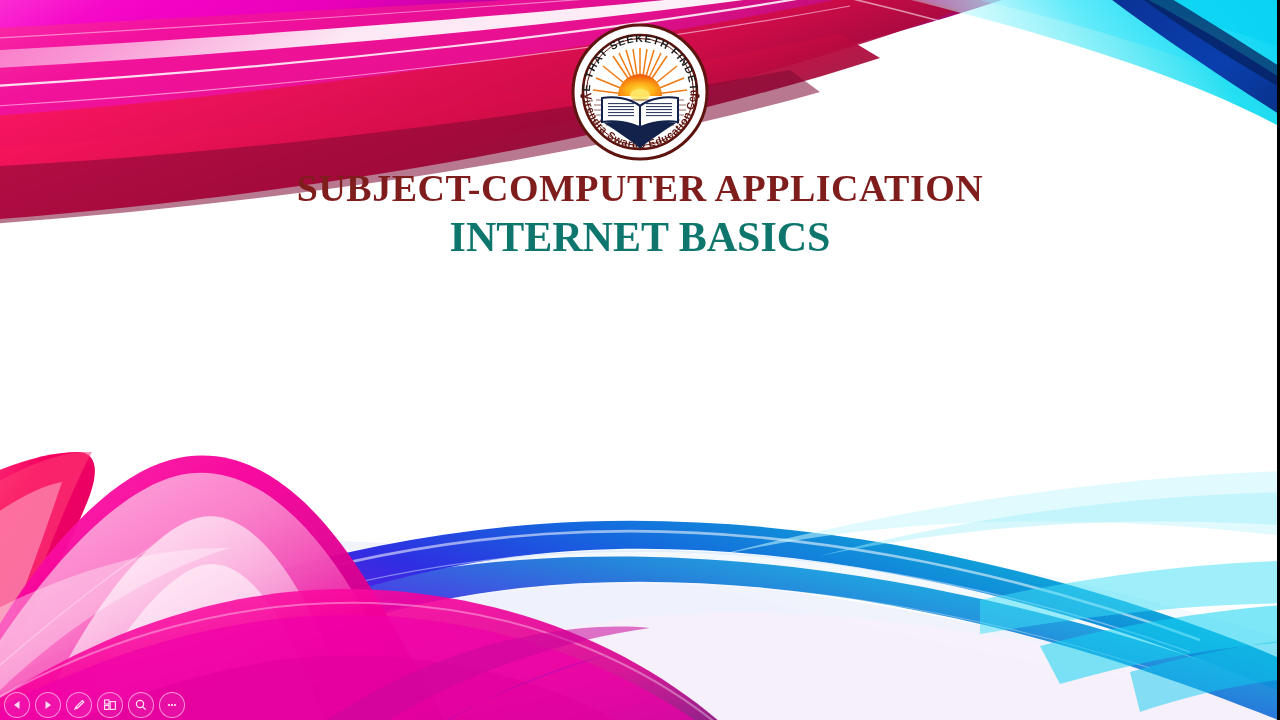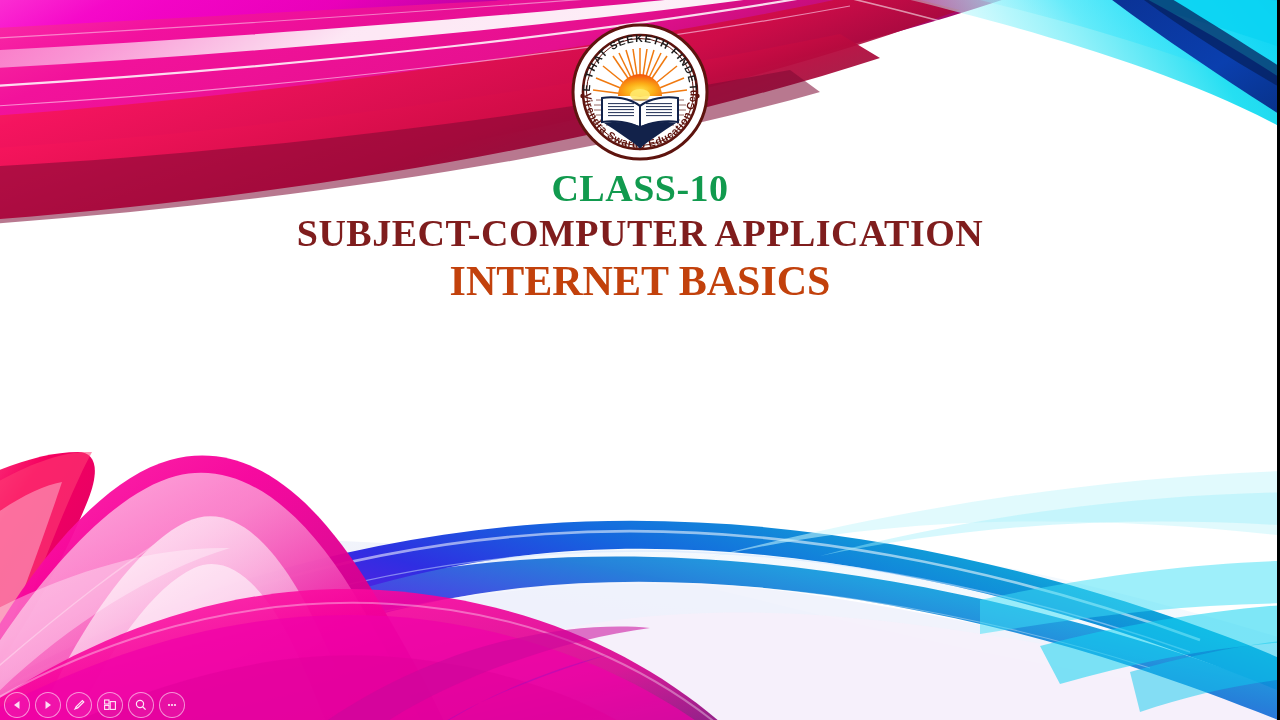--- a/index.html
+++ b/index.html
@@ -361,23 +361,22 @@
           </g>
         </g>
 
         <path d="M 70,104 C 58,100 44,99 34,101 C 48,110 60,118 70,126 C 80,118 92,110 106,101
                  C 96,99 82,100 70,104 Z" fill="#12224a"></path>
         <path d="M 70,110 L 70,126" stroke="#12224a" stroke-width="3"></path>
       </svg>
     </div>
 
     <div class="title-block">
-      <div class="line-class" style="color:#119a4e">CLASS-10</div>
       <div class="line-subject" style="color:#7f1d1d">SUBJECT-COMPUTER APPLICATION</div>
-      <div class="line-topic" style="color:#c2410c">INTERNET BASICS</div>
+      <div class="line-topic" style="color:#0f766e">INTERNET BASICS</div>
     </div>
   </div>
 
   <div id="toolbar">
 
     <div class="tb-btn">
       <svg width="12" height="12" viewBox="0 0 12 12">
         <path d="M 8.5,2 L 8.5,10 L 3,6 Z" fill="#ffffff" opacity="0.85"></path>
       </svg>
     </div>

